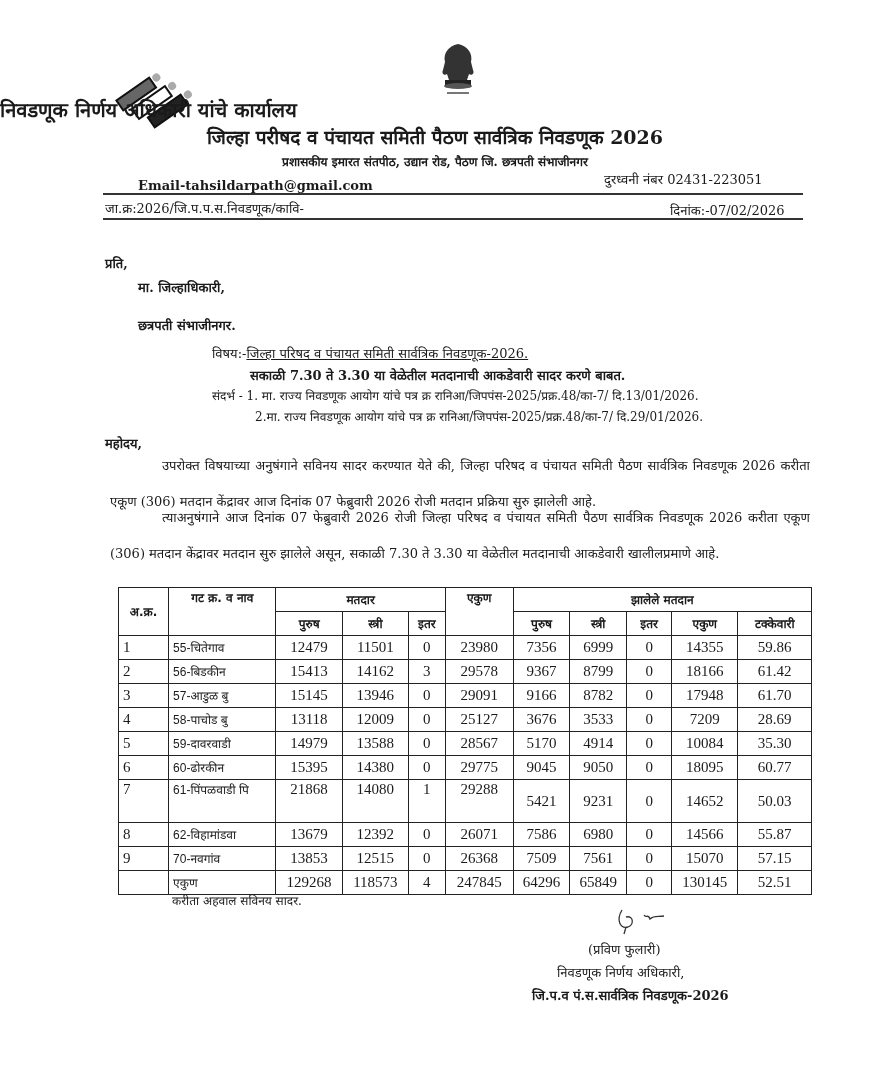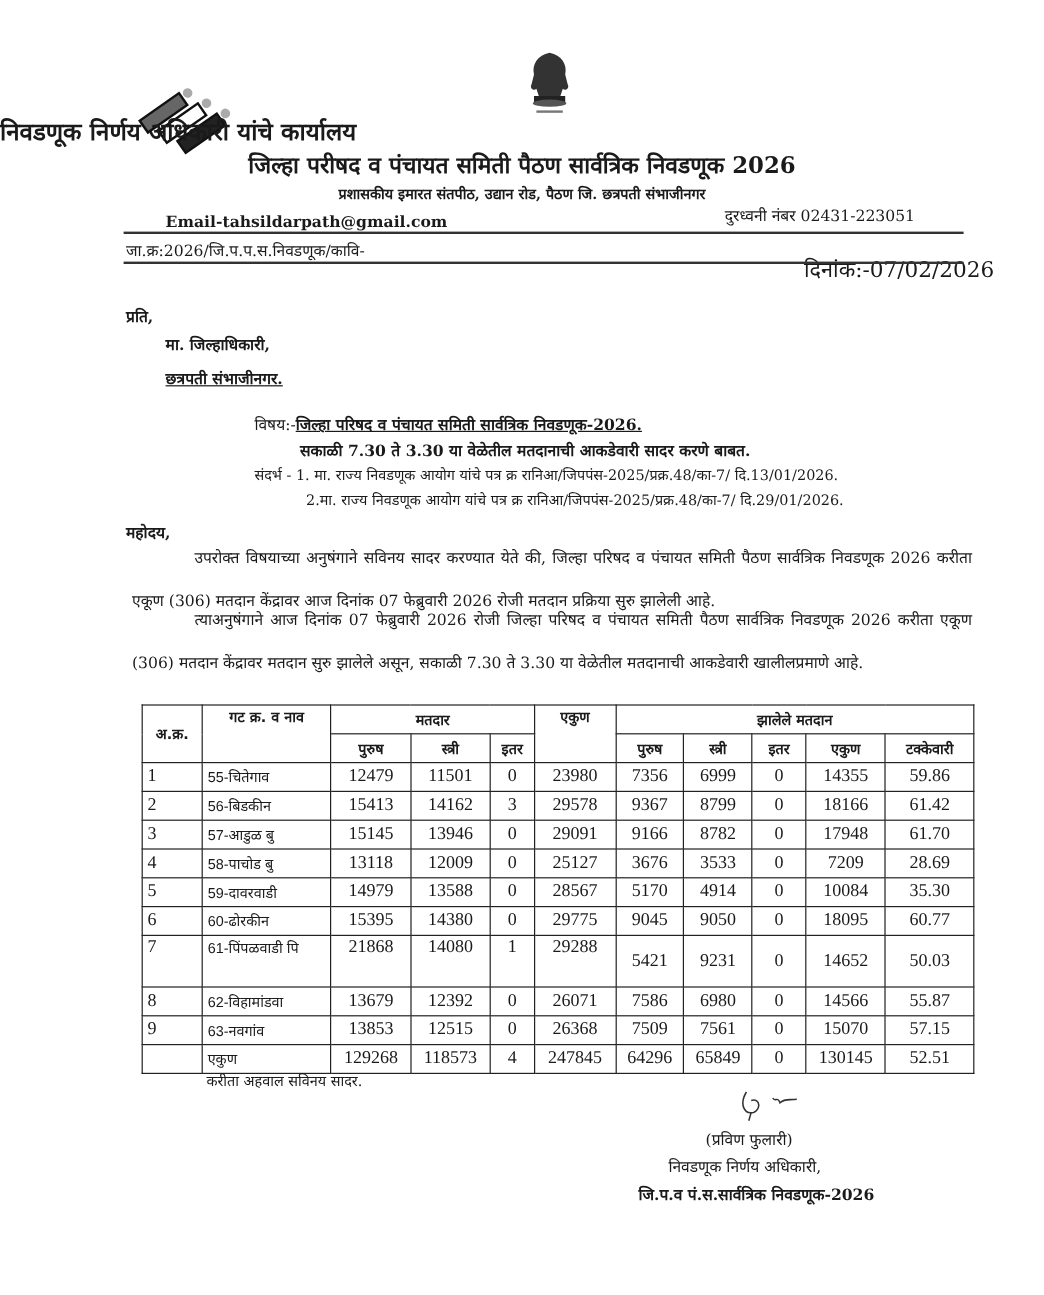--- a/index.html
+++ b/index.html
@@ -8,27 +8,27 @@
   .abs { position:absolute; }
   .eci-logo { left:112px; top:60px; width:85px; height:70px; }
   .emblem { left:433px; top:40px; width:50px; height:58px; }
   .h1 { left:0; width:870px; top:96px; text-align:left; font-size:20px; font-weight:bold; }
   .h2 { left:0; width:870px; top:124px; text-align:center; font-size:19px; font-weight:bold; }
   .h3 { left:0; width:870px; top:153px; text-align:center; font-size:12px; font-weight:bold; }
   .email { left:138px; top:178px; font-size:13px; font-weight:bold; }
   .phone { left:604px; top:170px; font-size:13px; }
   .rule1 { left:103px; top:193px; width:700px; height:2px; background:#333; }
   .refno { left:105px; top:199px; font-size:13px; }
-  .date { left:670px; top:212px; font-size:18px; }
+  .date { left:670px; top:201px; font-size:13px; }
   .rule2 { left:103px; top:218px; width:700px; height:2px; background:#333; }
   .to1 { left:105px; top:254px; font-size:13px; font-weight:bold;text-align:right; }
   .to2 { left:138px; top:278px; font-size:13px; font-weight:bold; }
-  .to3 { left:138px; top:306px; font-size:13px; font-weight:bold;text-decoration:underline; }
+  .to3 { left:138px; top:316px; font-size:13px; font-weight:bold; }
   .subj1 { left:212px; top:344px; font-size:13px; }
-  .subj1 .u { text-decoration:underline;font-weight:bold; }
+  .subj1 .u { text-decoration:underline; }
   .subj2 { left:250px; top:366px; font-size:13px; font-weight:bold; }
   .ref1 { left:212px; top:387px; font-size:12px; }
   .ref2 { left:255px; top:408px; font-size:12px; }
   .salut { left:105px; top:434px; font-size:13px; font-weight:bold; }
   .para { left:110px; width:700px; font-size:13px; line-height:36px; }
   .p1 { top:448px; text-indent:52px; text-align:justify; }
   .p2 { top:500px; text-indent:52px; text-align:justify; }
   table.data { position:absolute; left:118px; top:587px; width:694px; border-collapse:collapse;
                font-family:"Liberation Serif", serif; font-size:15px; }
   table.data td, table.data th { border:1px solid #222; padding:1px 4px; height:21px; }
@@ -210,21 +210,21 @@
         <td class="c">0</td>
         <td class="c">26071</td>
         <td class="c">7586</td>
         <td class="c">6980</td>
         <td class="c">0</td>
         <td class="c">14566</td>
         <td class="c">55.87</td>
       </tr>
       <tr>
         <td class="l">9</td>
-        <td class="l name">63-नवगांव</td>
+        <td class="l name">70-नवगांव</td>
         <td class="c">13853</td>
         <td class="c">12515</td>
         <td class="c">0</td>
         <td class="c">26368</td>
         <td class="c">7509</td>
         <td class="c">7561</td>
         <td class="c">0</td>
         <td class="c">15070</td>
         <td class="c">57.15</td>
       </tr>

